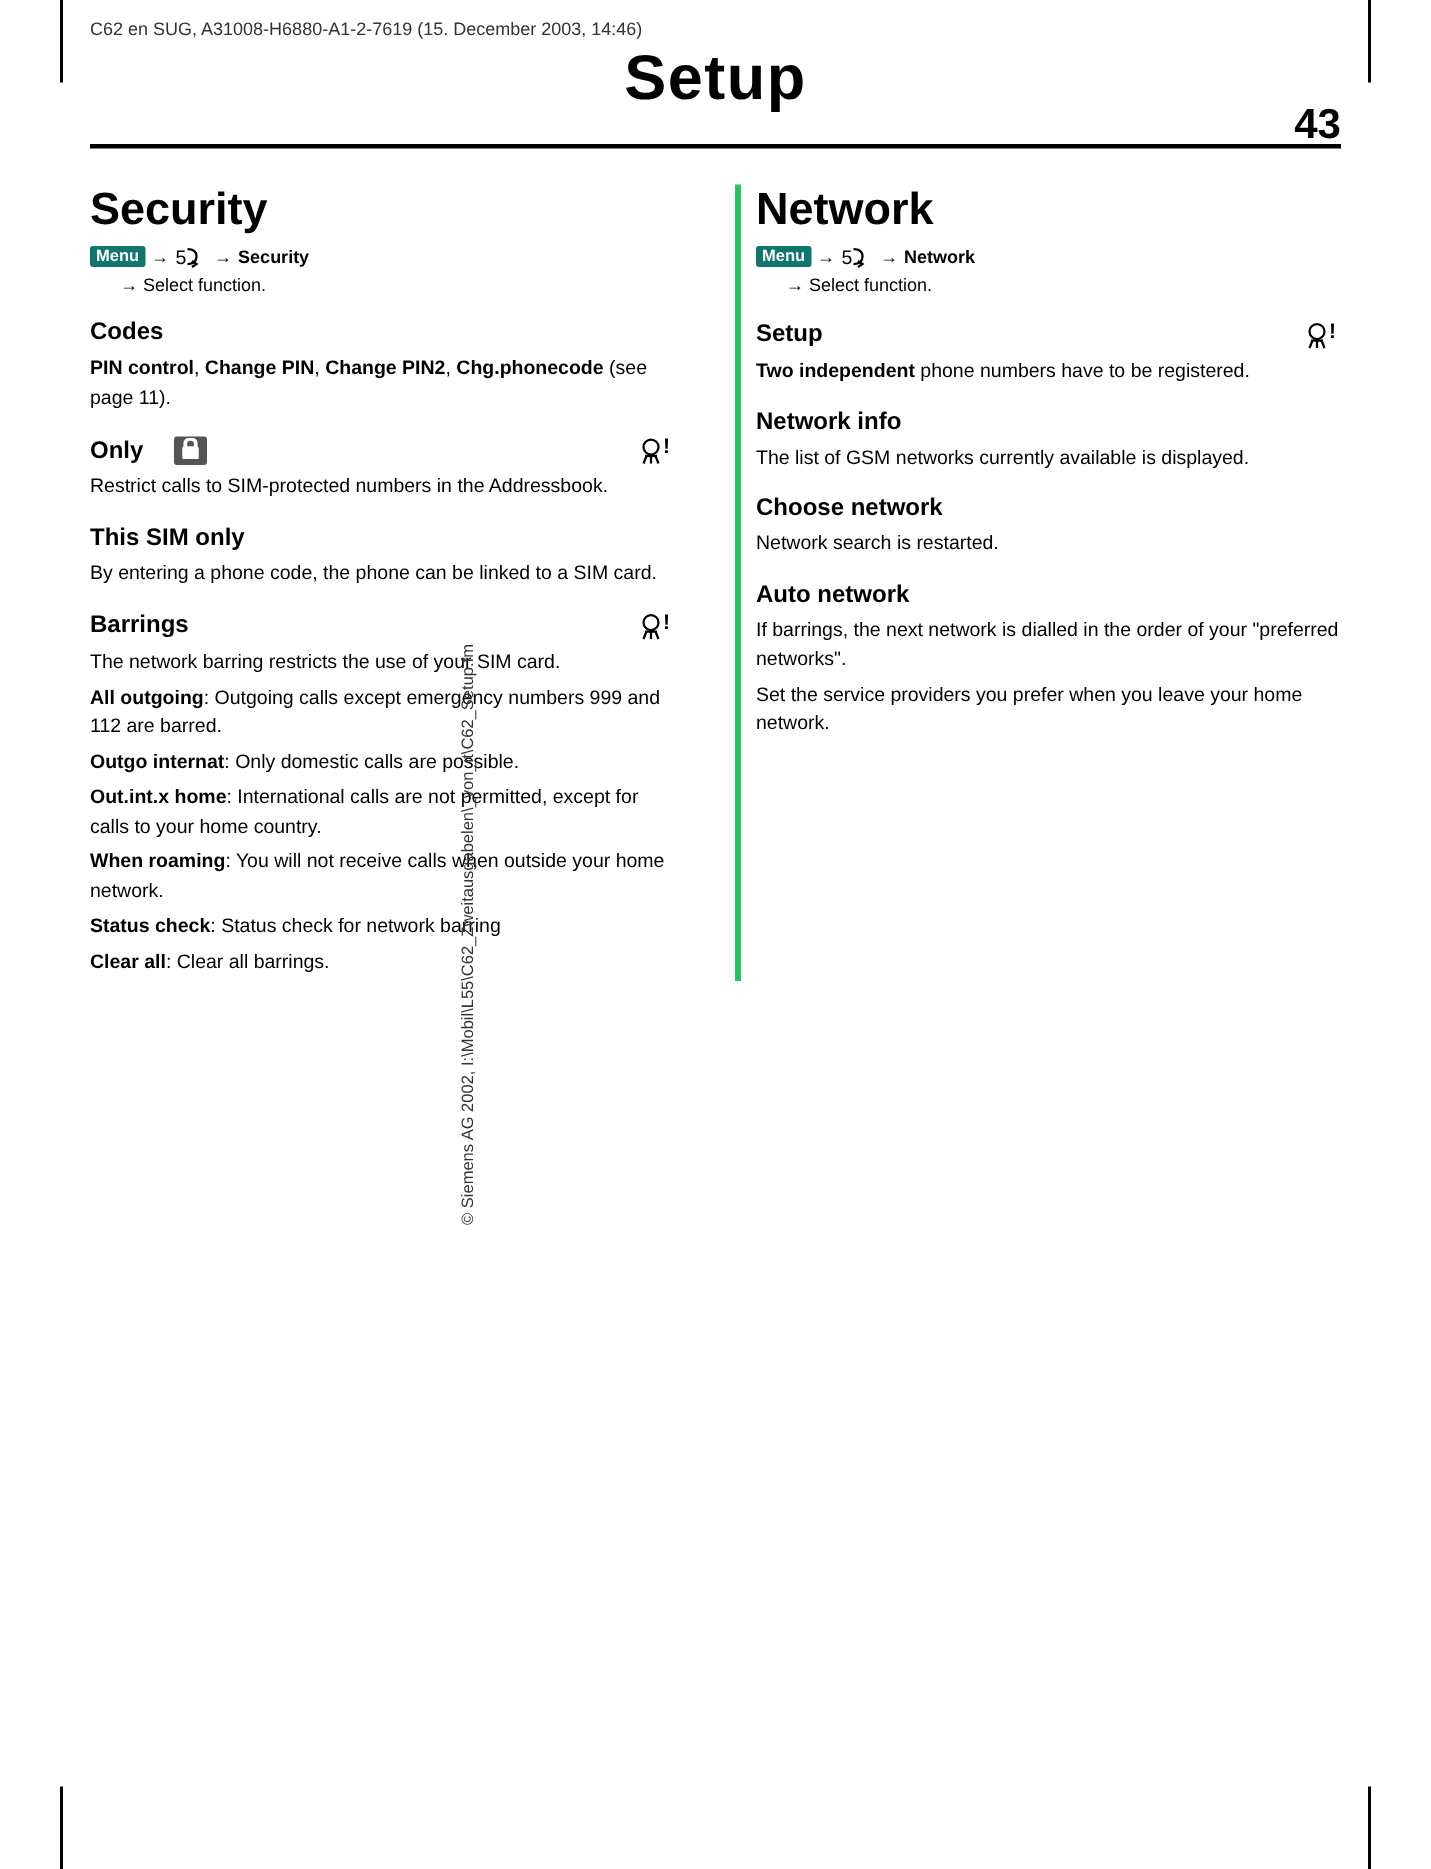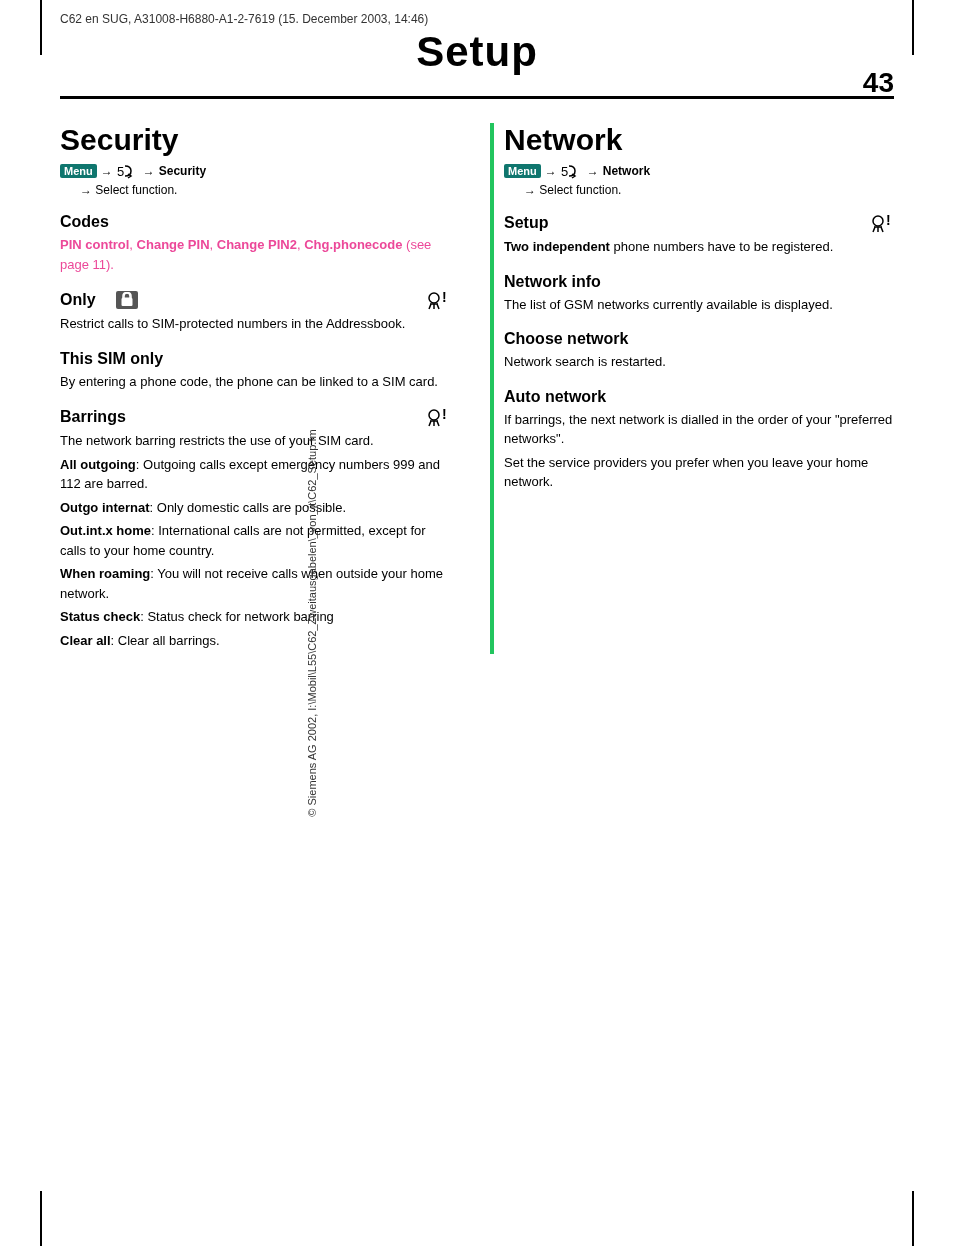--- a/index.html
+++ b/index.html
@@ -211,21 +211,21 @@
       font-size: 11px;
       padding: 1px 4px;
       border-radius: 2px;
       margin-right: 2px;
     }
 
     
     .codes-text {
       font-size: 13px;
       line-height: 1.5;
-      color: #ec4899;
+      color: #000000;
     }
 
     .pin-label {
       font-weight: bold;
       font-size: 13px;
     }
   </style>
 </head>
 <body>
 

